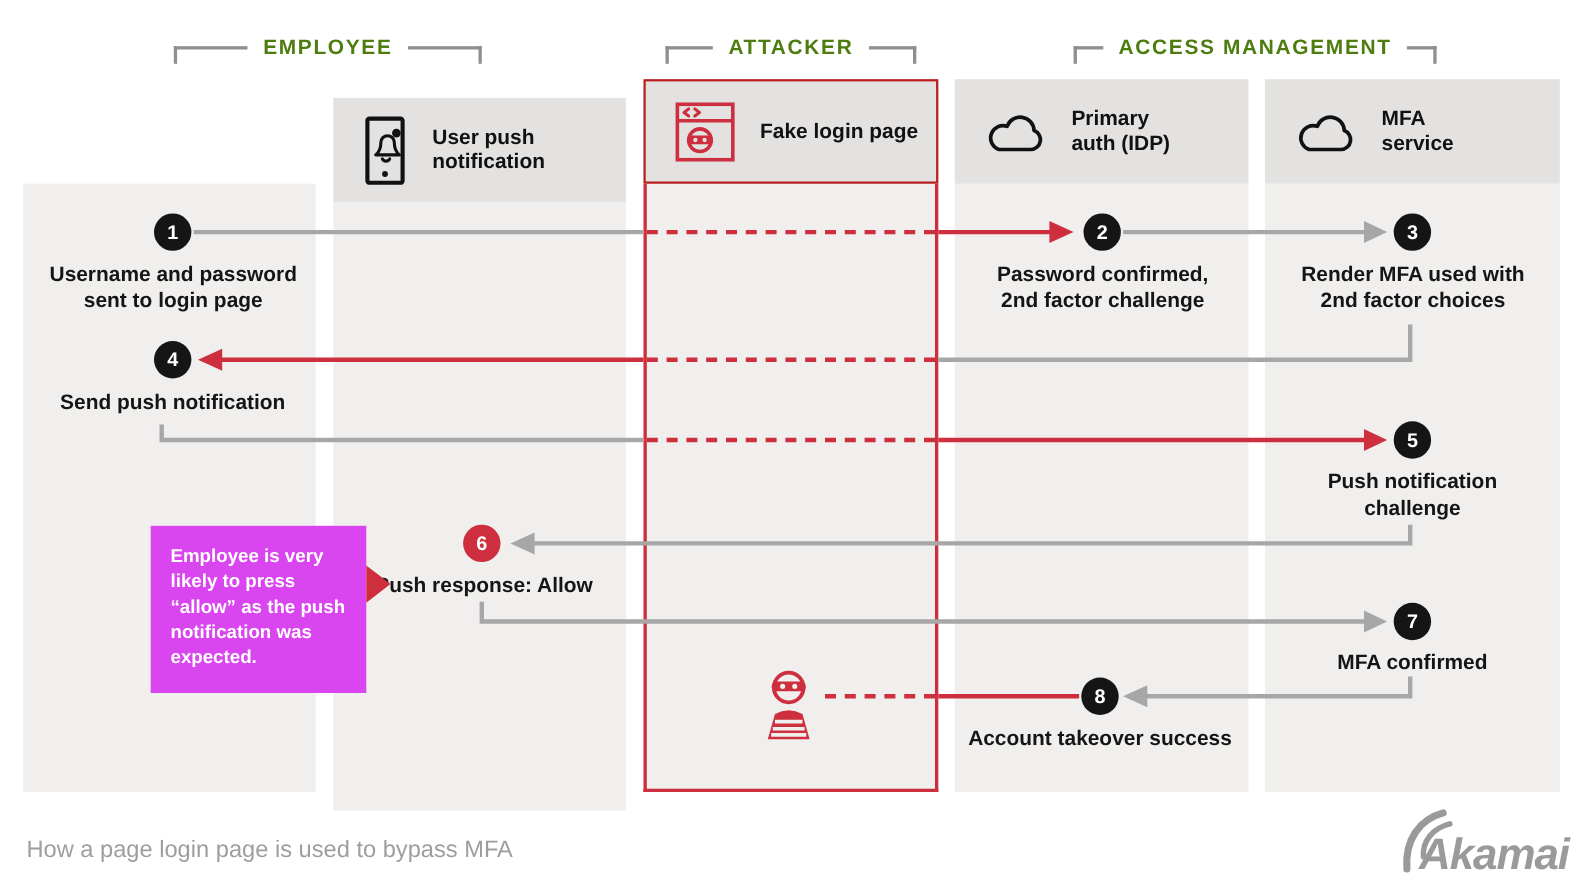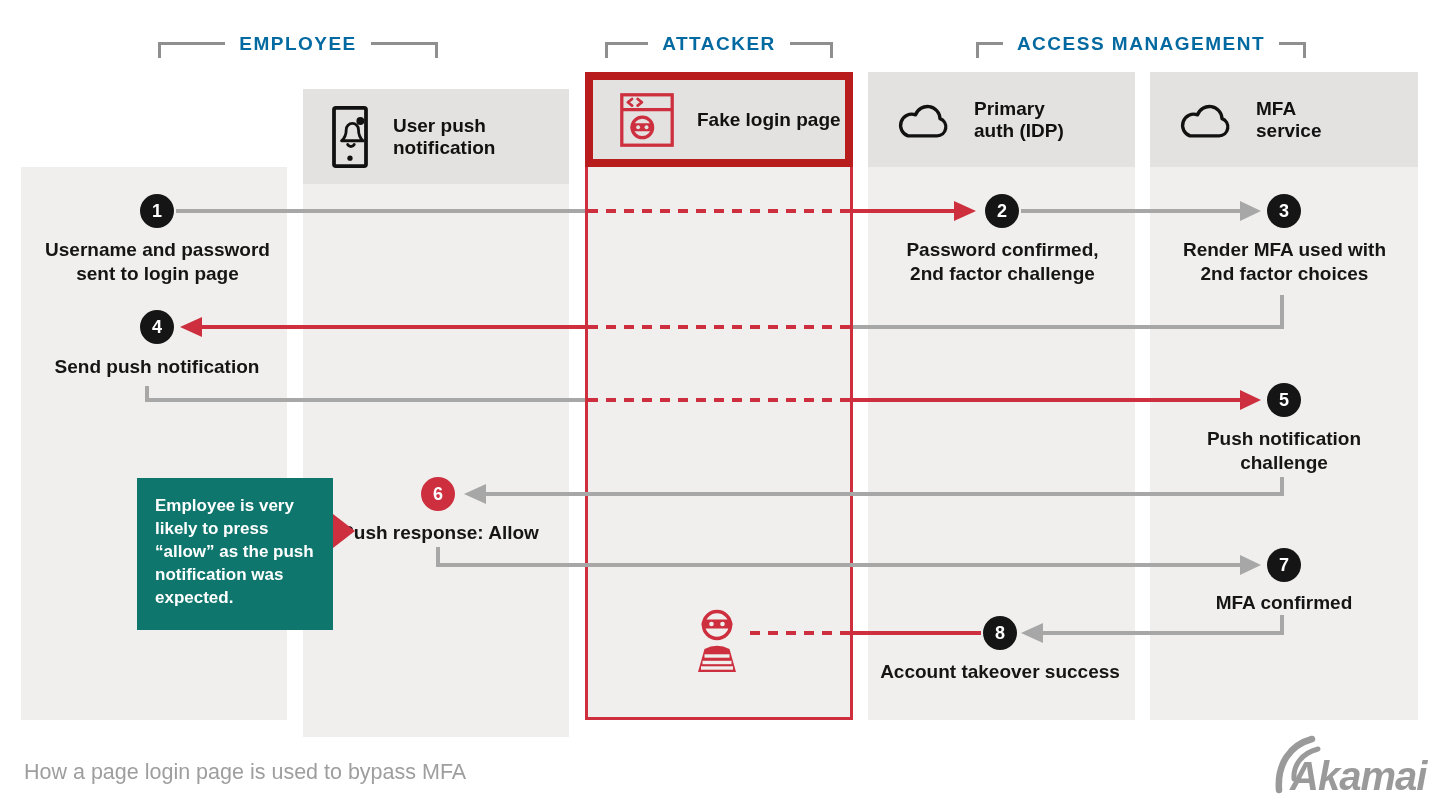--- a/index.html
+++ b/index.html
@@ -8,36 +8,36 @@
     position:relative; width:1440px; height:810px; background:#ffffff;
     font-family:"Liberation Sans", sans-serif; color:#151515; overflow:hidden;
   }
 
   
   .bracket { position:absolute; top:32px; height:26px; display:flex; }
   .bracket .arm { flex:1; border-top:3px solid #8f8f8f; height:16px; margin-top:10px; }
   .bracket .arm.left  { border-left:3px solid #8f8f8f; }
   .bracket .arm.right { border-right:3px solid #8f8f8f; }
   .bracket .blabel { padding:0 14px; font-weight:bold; font-size:19px;
-    color:#0369a1; letter-spacing:1.5px; line-height:24px; white-space:nowrap; }
+    color:#4d7c0f; letter-spacing:1.5px; line-height:24px; white-space:nowrap; }
   #bracket-employee { left:158px; width:280px; }
   #bracket-attacker { left:605px; width:228px; }
   #bracket-access   { left:976px; width:330px; }
 
   
   .lane-header { position:absolute; top:72px; height:95px; background:#e3e2e1;
     display:flex; align-items:center; padding-left:26px; gap:22px; }
   .lane-body { position:absolute; top:167px; height:553px; background:#f0efee; }
   .lane-label { font-weight:bold; font-size:19px; line-height:22px; color:#111; }
   #lh1,#lb1 { left:21px;   width:266px; }
   #lh2,#lb2 { left:303px;  width:266px;margin-top:17px; }
   #lh3,#lb3 { left:585px;  width:268px; }
   #lh4,#lb4 { left:868px;  width:267px; }
   #lh5,#lb5 { left:1150px; width:268px; }
-  #lh3 { border:8px solid #b91c1c; }
+  #lh3 { border:2px solid #b91c1c; }
   #lb3 { border-left:3px solid #cd2f3e; border-right:3px solid #cd2f3e; border-bottom:3px solid #cd2f3e; }
   #lh2 .lane-label { max-width:125px; }
   #lh4 .lane-label { max-width:100px; }
   #lh5 .lane-label { max-width:80px;  }
 
   
   #overlay { position:absolute; left:0; top:0; pointer-events:none; }
   .g  { stroke:#a7a7a7; stroke-width:4; fill:none; }
   .r  { stroke:#cd2f3e; stroke-width:4; fill:none; }
   .rd { stroke:#cd2f3e; stroke-width:4; fill:none; stroke-dasharray:10 8; }
@@ -60,21 +60,21 @@
   #t2 {left:900px; top:238px; width:205px}
   #t3 {left:1182px;top:238px; width:205px}
   #t4 {left:27px;  top:355px; width:260px}
   #t5 {left:1189px;top:427px; width:190px}
   #t6 {left:310px; top:521px; width:260px}
   #t7 {left:1154px;top:591px; width:260px}
   #t8 {left:860px; top:660px; width:280px}
 
   
   #callout { position:absolute; left:137px; top:478px; width:196px; height:152px;
-    background:#0f766e; color:#ffffff; font-weight:bold; font-size:17px;
+    background:#d946ef; color:#ffffff; font-weight:bold; font-size:17px;
     line-height:23px; padding:16px 16px 0 18px; }
   #callout .pointer { position:absolute; left:100%; top:36px; width:0; height:0;
     border-top:17px solid transparent; border-bottom:17px solid transparent;
     border-left:22px solid #cd2f3e; }
 
   
   .icon-wrap { flex:none; display:flex; align-items:center; }
   #bandit { position:absolute; left:691px; top:609px; }
   #caption { position:absolute; left:24px; top:760px; font-size:21.5px; color:#9e9e9e; }
   #logo { position:absolute; left:1268px; top:734px; }

